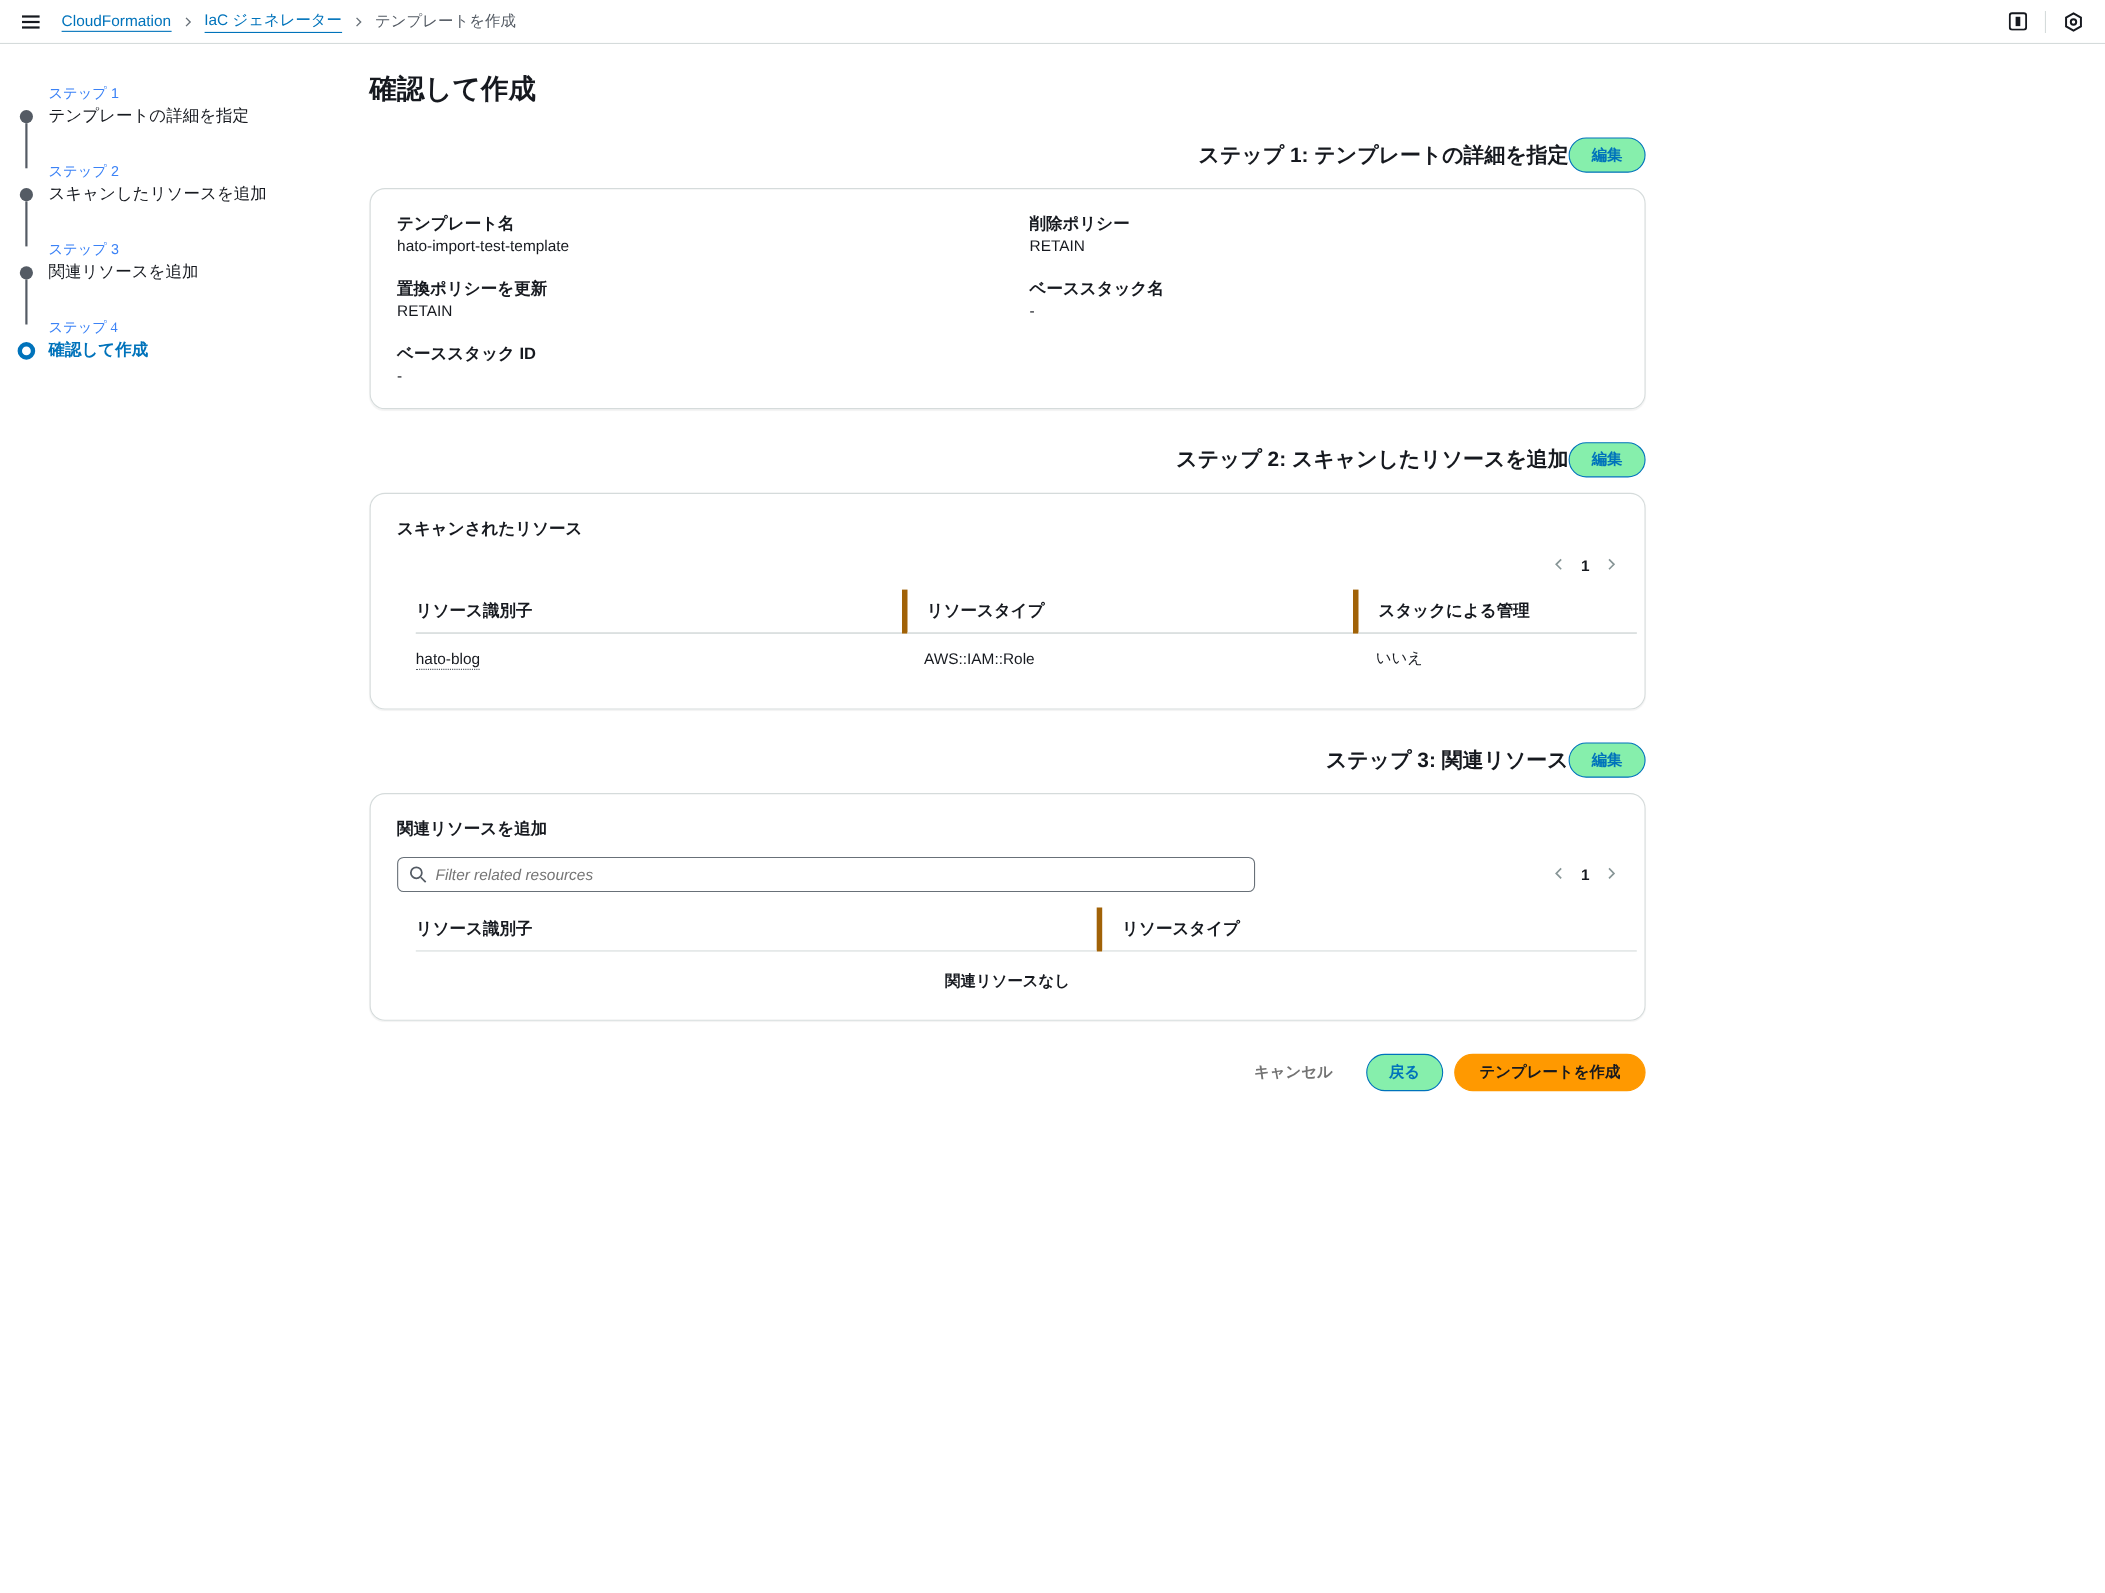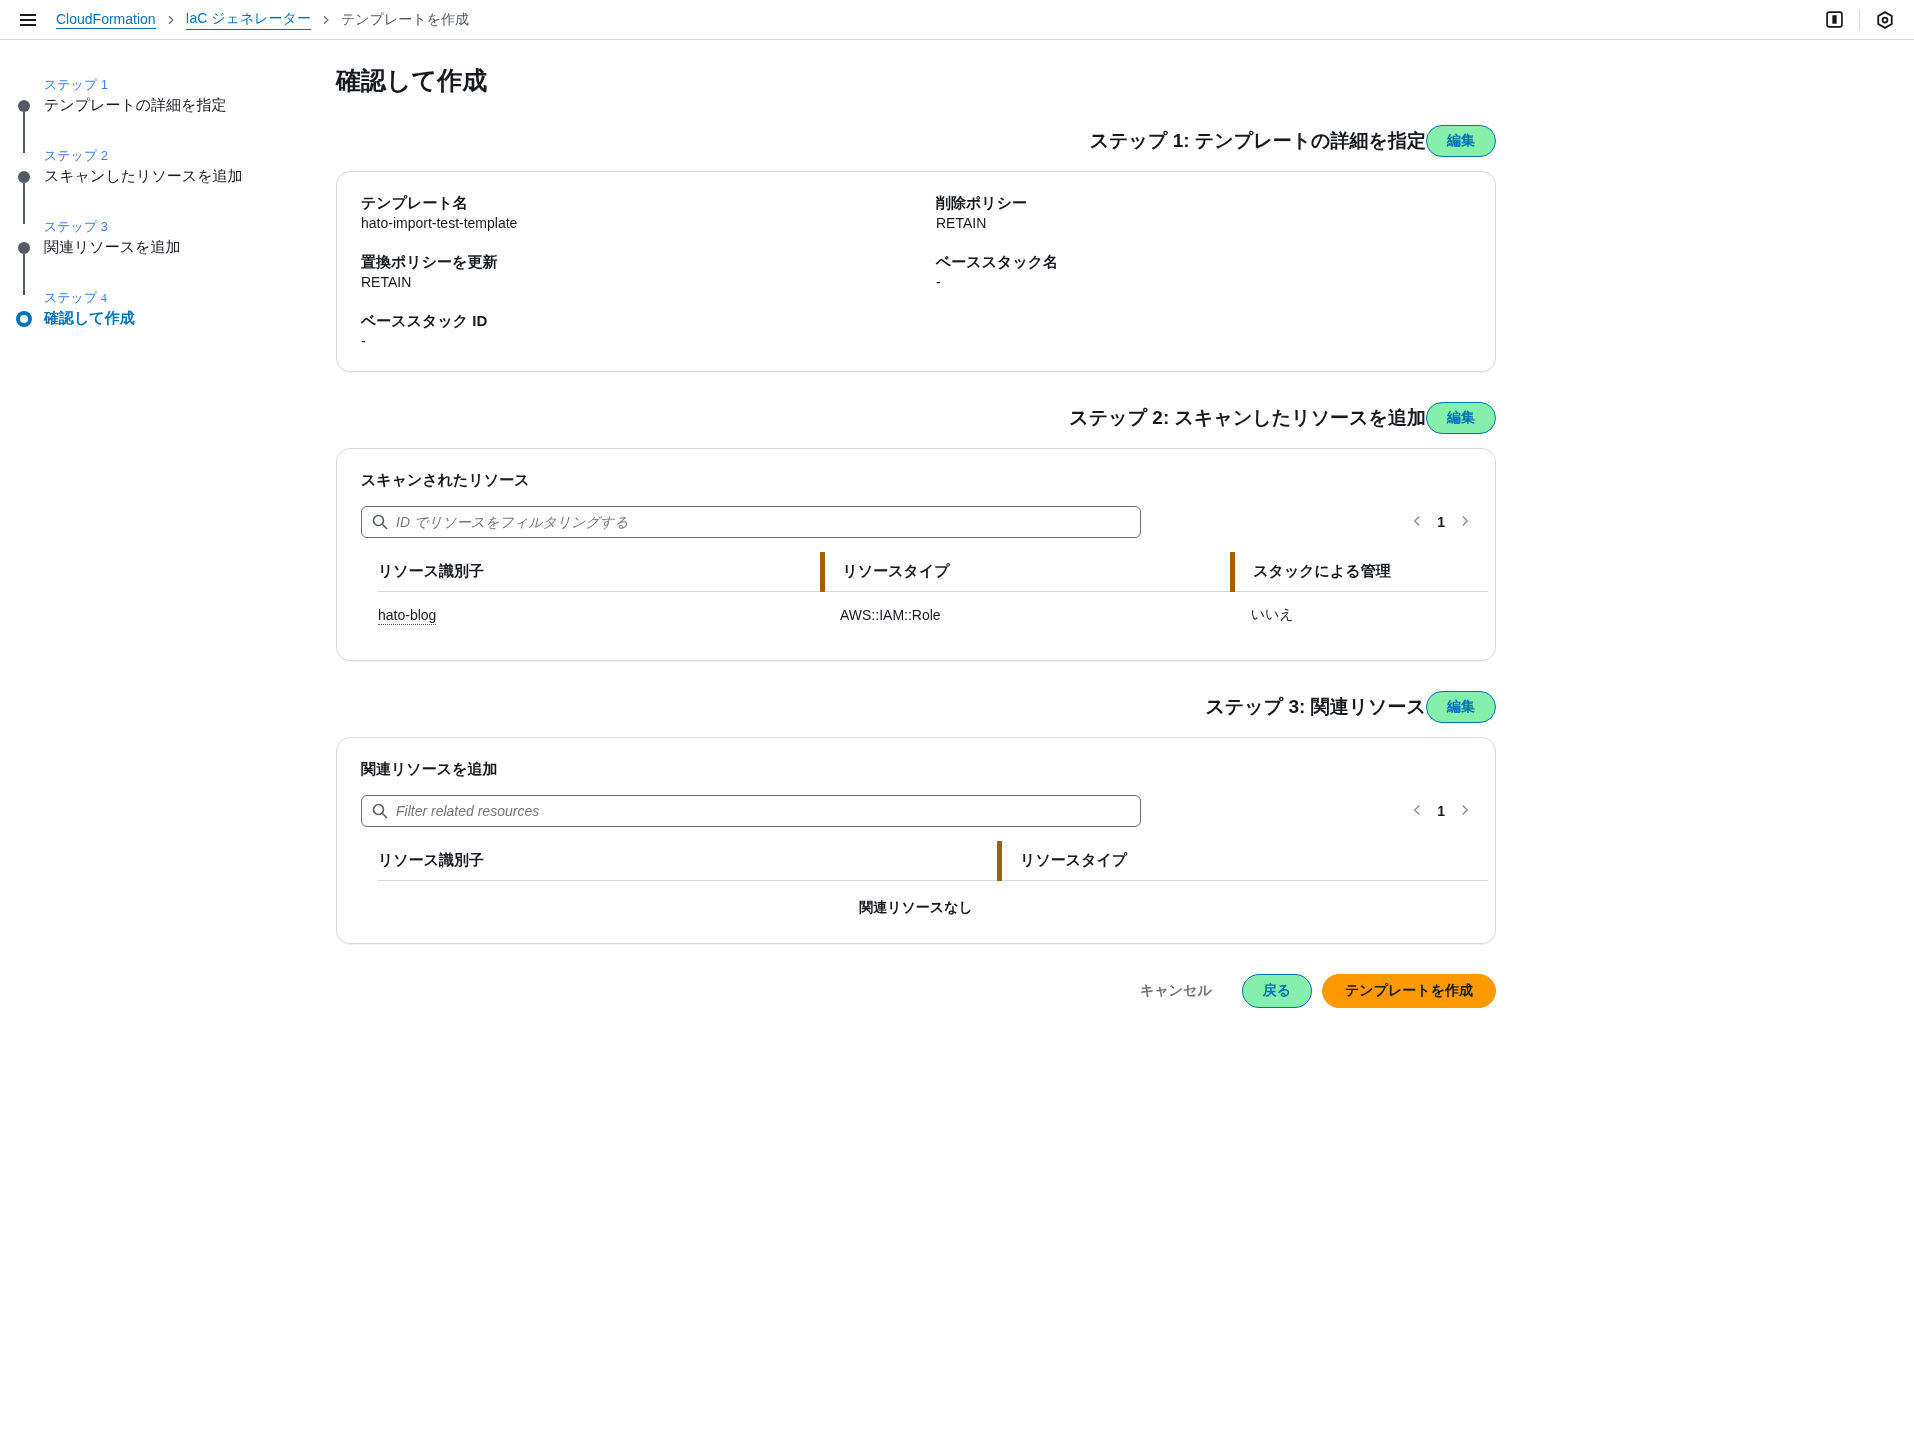--- a/index.html
+++ b/index.html
@@ -180,27 +180,20 @@
       </div>
     </div>
 
     <div class="section-hdr">
       <h2>ステップ 2: スキャンしたリソースを追加</h2>
       <button class="btn-outline">編集</button>
     </div>
     <div class="panel">
       <div class="panel-title">スキャンされたリソース</div>
       <div class="search-row">
-        <div class="search-box">
-          <svg width="16" height="16" viewBox="0 0 16 16">
-              <circle cx="6.5" cy="6.5" r="5" fill="none" stroke="#545b64" stroke-width="1.6"></circle>
-              <path d="M10.5 10.5L15 15" stroke="#545b64" stroke-width="1.6"></path>
-            </svg>
-          <input type="text" placeholder="ID でリソースをフィルタリングする" style="">
-        </div>
         <div class="pager">
           <span class="pager-btn"><svg width="12" height="12" viewBox="0 0 16 16">
                 <path d="M11 2L5 8l6 6" fill="none" stroke="#879596" stroke-width="2"></path>
               </svg></span>
           <span class="pager-num">1</span>
           <span class="pager-btn"><svg width="12" height="12" viewBox="0 0 16 16">
                 <path d="M5 2l6 6-6 6" fill="none" stroke="#879596" stroke-width="2"></path>
               </svg></span>
         </div>
       </div>

